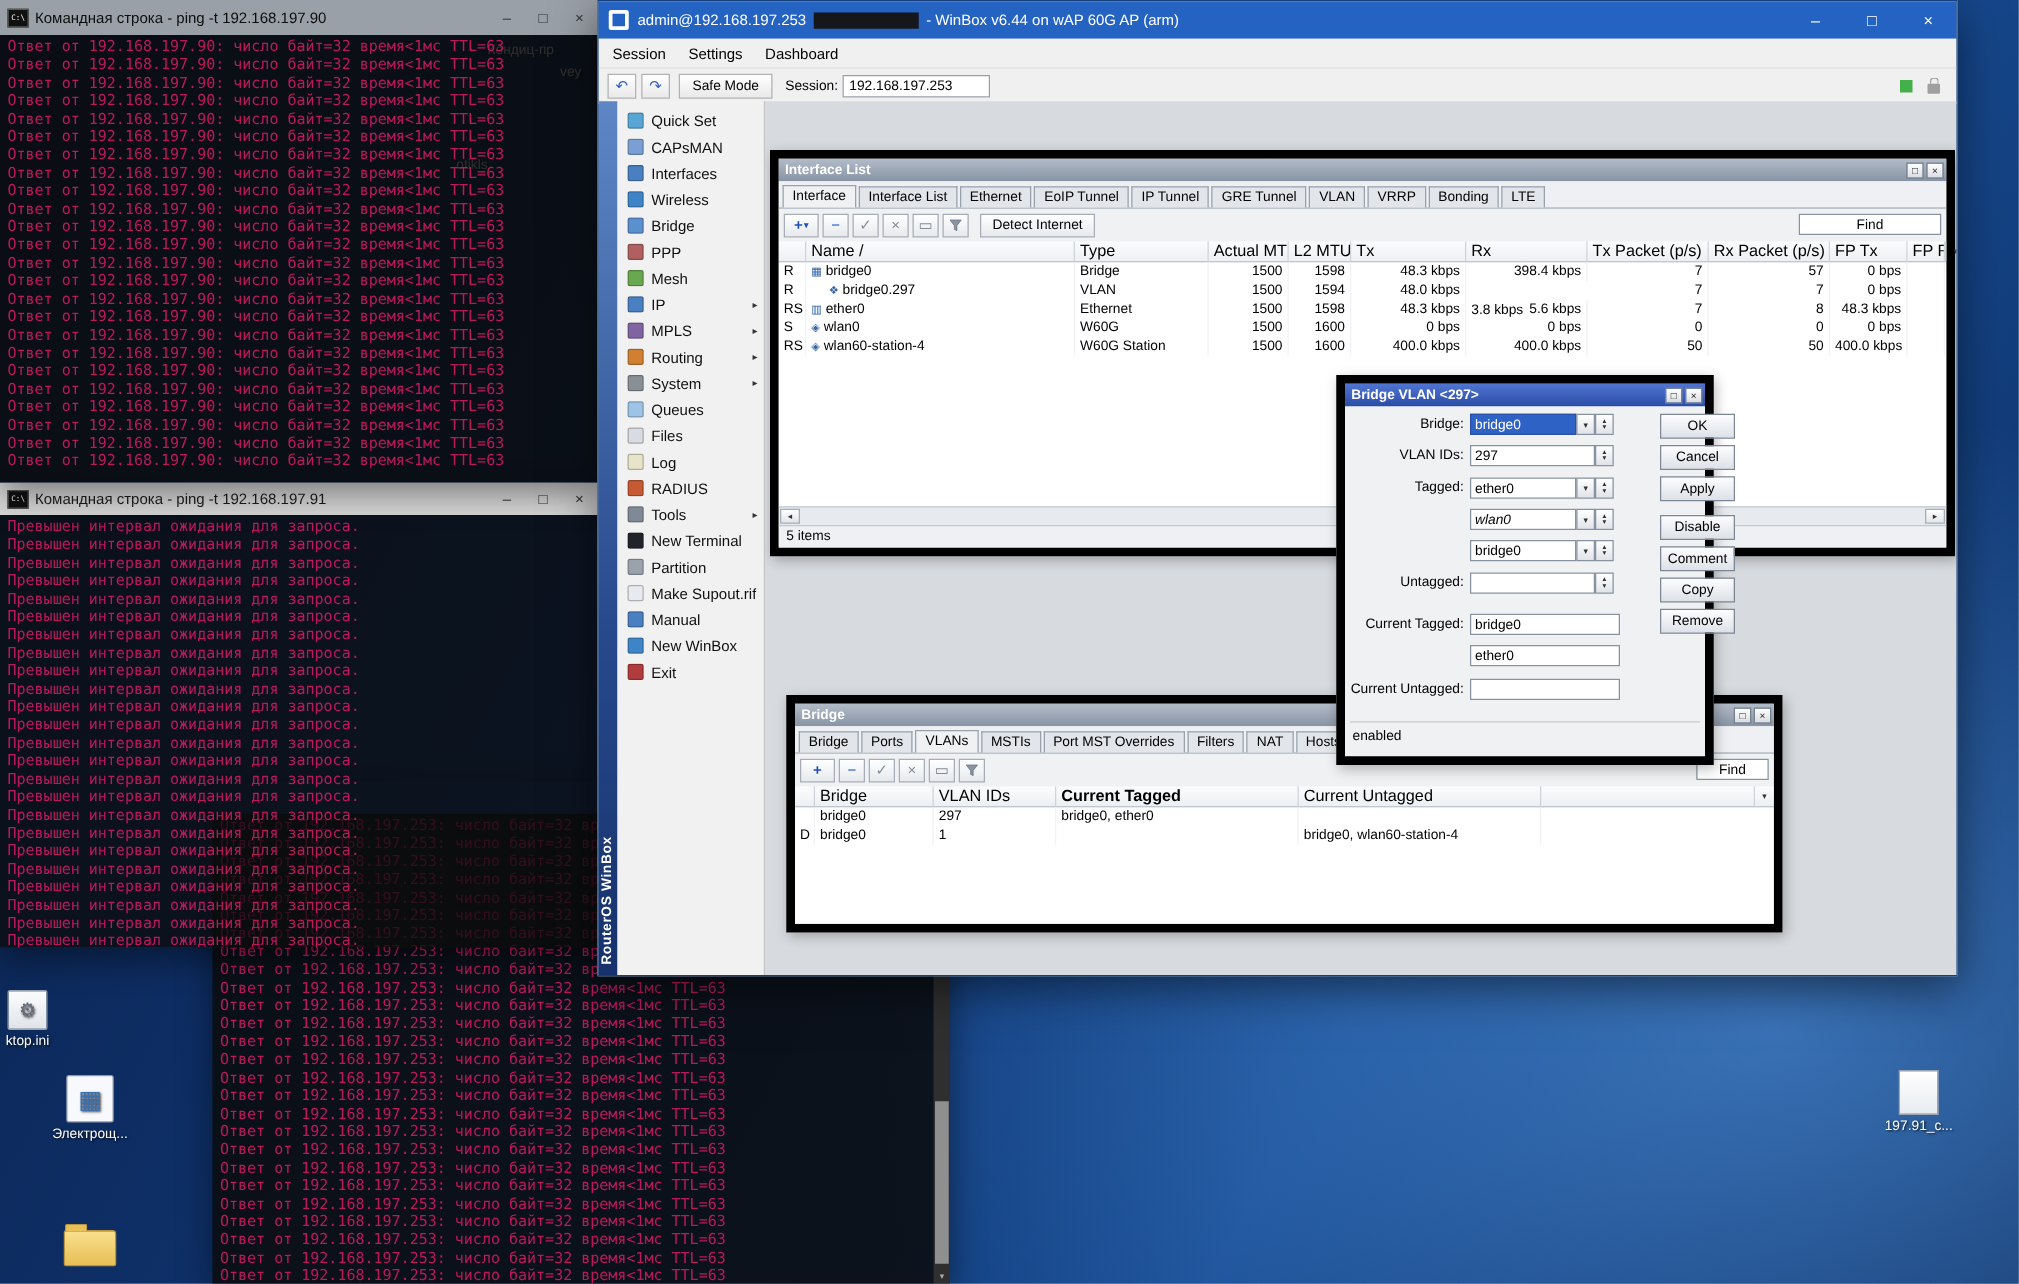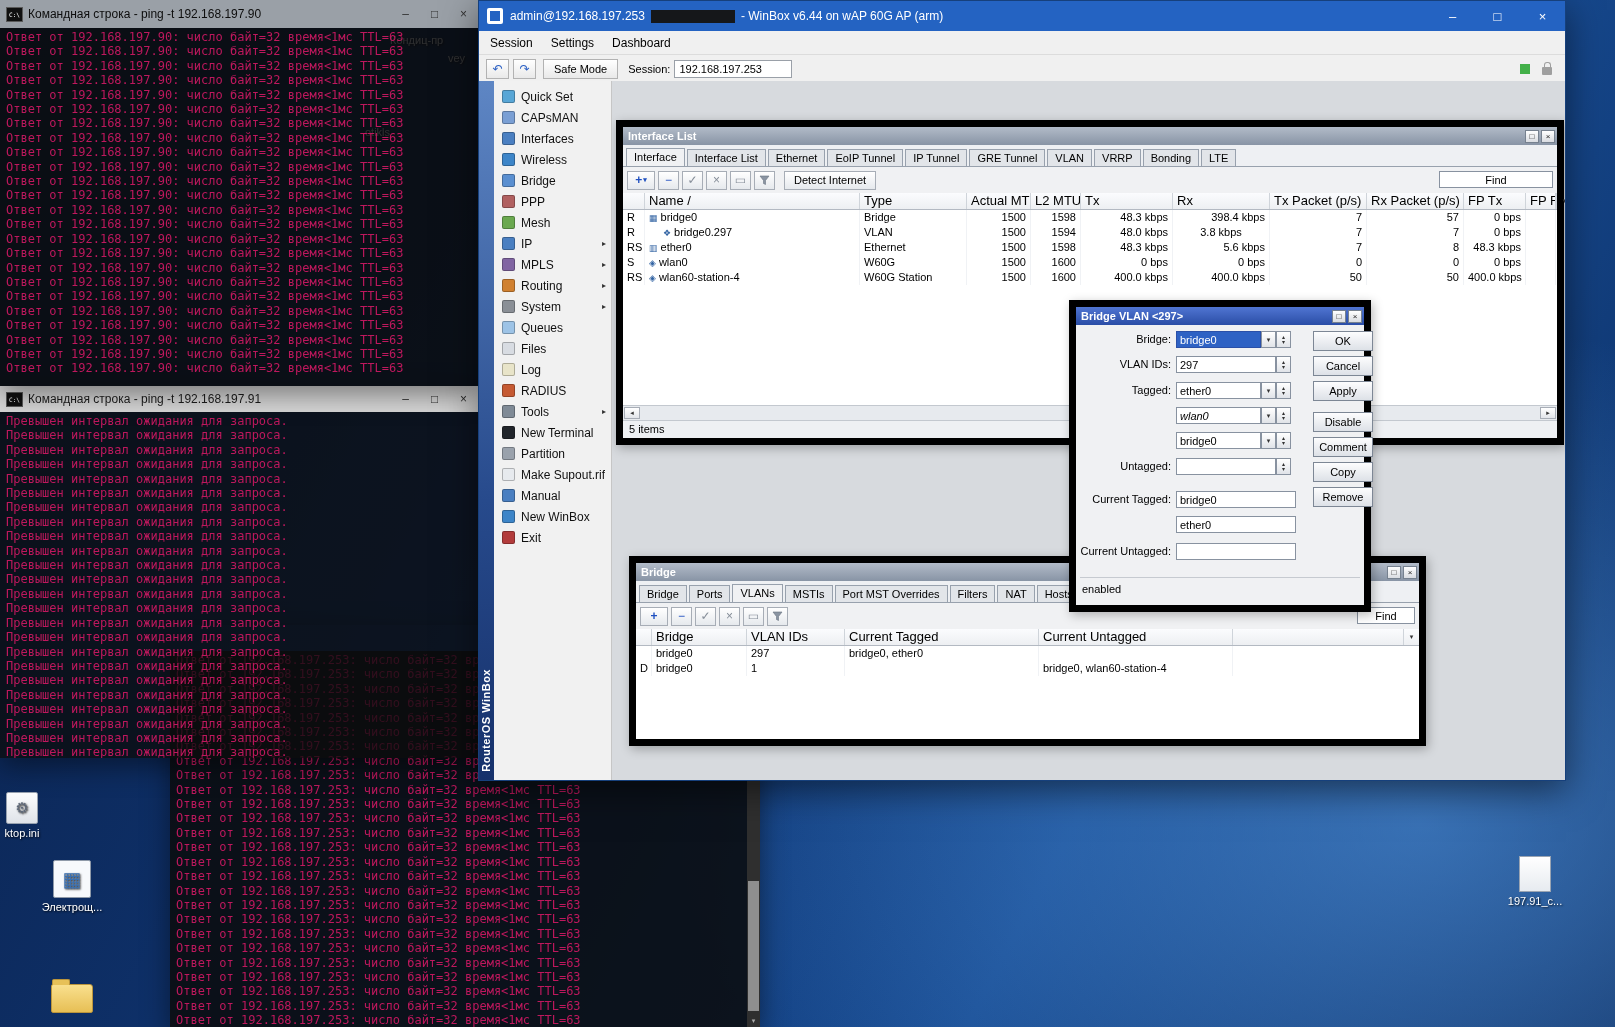--- a/index.html
+++ b/index.html
@@ -101,21 +101,21 @@
   .fl{position:absolute;left:0;right:0;height:18px}
   .fl-label{position:absolute;left:0;width:95px;top:2px;text-align:right}
   .dfield{position:absolute;left:100px;top:0;height:17px;border:1px solid #8892a0;background:#fff;display:flex;align-items:center;padding:0 3px;box-sizing:border-box;width:85px;overflow:hidden}
   .dfield.w100{width:100px}
   .dfield.w120{width:120px}
   .dfield.sel{background:#2e62c4;border-color:#2a50a8;color:#fff}
   .darrow{position:absolute;left:185px;top:0;width:15px;height:17px;border:1px solid #8892a0;background:linear-gradient(#fff,#e0e3e8);display:flex;align-items:center;justify-content:center;font-size:7px;color:#333;box-sizing:border-box}
   .dspin{position:absolute;left:200px;top:0;width:15px;height:17px;border:1px solid #8892a0;background:linear-gradient(#fff,#e0e3e8);display:flex;flex-direction:column;align-items:center;justify-content:center;box-sizing:border-box}
   .dspin span{font-size:6px;line-height:5px;color:#333}
   .ital{font-style:italic}
-  .dlg-btns{position:absolute;left:237px;top:6px;width:60px}
+  .dlg-btns{position:absolute;left:252px;top:6px;width:60px}
   .dlg-btn{height:20px;border:1px solid #7d8795;background:linear-gradient(#fdfdfe,#dde1e7);display:flex;align-items:center;justify-content:center;font-size:11px;box-sizing:border-box}
   .dlg-btn + .dlg-btn{margin-top:5px}
   .dlg-btn.gap{margin-top:11px}
   .dlg-div{position:absolute;left:4px;right:4px;top:252px;border-top:1px solid #c6cad0}
   .dlg-status{position:absolute;left:6px;top:258px;font-size:11px}
 </style>
 </head>
 <body>
 
 <div class="ghost" style="left:390px;top:34px">Кондиц-пр</div>
@@ -445,21 +445,21 @@
             <span class="td" style="width: 62px; text-align: right;">0 bps</span>
             <span class="td" style="width: 30px;"></span>
           </div>
           <div class="trow">
             <span class="td" style="width: 22px;">R</span>
             <span class="td" style="width: 215px; padding-left: 18px;"><span class="row-ico">❖</span>bridge0.297</span>
             <span class="td" style="width: 107px;">VLAN</span>
             <span class="td" style="width: 64px; text-align: right;">1500</span>
             <span class="td" style="width: 50px; text-align: right;">1594</span>
             <span class="td" style="width: 92px; text-align: right;">48.0 kbps</span>
-            <span class="td" style="width: 97px; text-align: center;">3.8 kbps</span>
+            <span class="td" style="width: 97px; text-align: left; margin-top: 16px;">3.8 kbps</span>
             <span class="td" style="width: 97px; text-align: right;">7</span>
             <span class="td" style="width: 97px; text-align: right;">7</span>
             <span class="td" style="width: 62px; text-align: right;">0 bps</span>
             <span class="td" style="width: 30px;"></span>
           </div>
           <div class="trow">
             <span class="td" style="width: 22px;">RS</span>
             <span class="td" style="width: 215px;"><span class="row-ico">▥</span>ether0</span>
             <span class="td" style="width: 107px;">Ethernet</span>
             <span class="td" style="width: 64px; text-align: right;">1500</span>
@@ -536,21 +536,21 @@
             <svg width="11" height="11" viewBox="0 0 11 11">
               <path d="M1 1h9L6.5 5.5v4l-2-1v-3z" fill="#8a94a2" stroke="#6a7482" stroke-width="0.6"></path>
             </svg>
           </span>
         <span class="find-box">Find</span>
       </div>
       <div class="thead">
           <span class="th" style="width: 16px;"></span>
           <span class="th" style="width: 95px;">Bridge</span>
           <span class="th" style="width: 98px;">VLAN IDs</span>
-          <span class="th" style="width: 194px;">Current Tagged</span>
+          <span class="th" style="width: 194px; font-weight: bold;">Current Tagged</span>
           <span class="th" style="width: 194px;">Current Untagged</span>
           <span class="th-dd">▾</span>
         </div>
       <div class="tbody">
           <div class="trow">
             <span class="td" style="width: 16px;"></span>
             <span class="td" style="width: 95px;">bridge0</span>
             <span class="td" style="width: 98px;">297</span>
             <span class="td" style="width: 194px;">bridge0, ether0</span>
             <span class="td" style="width: 194px;"></span>

